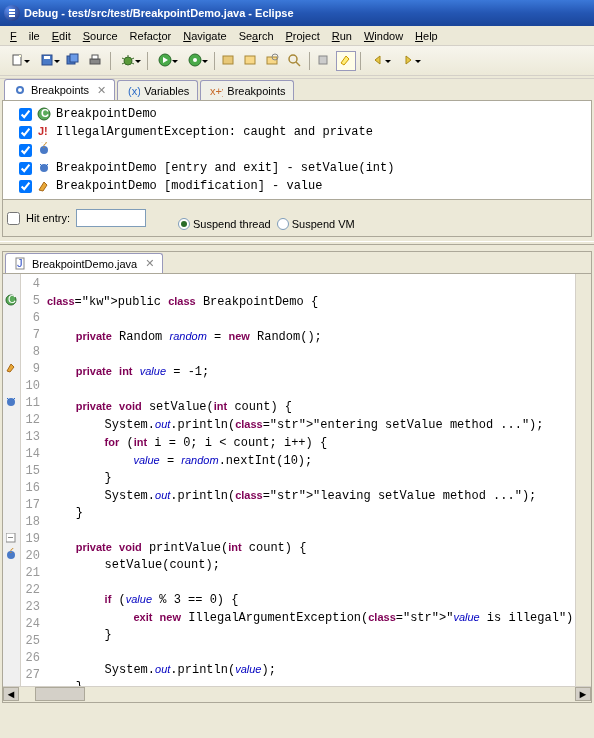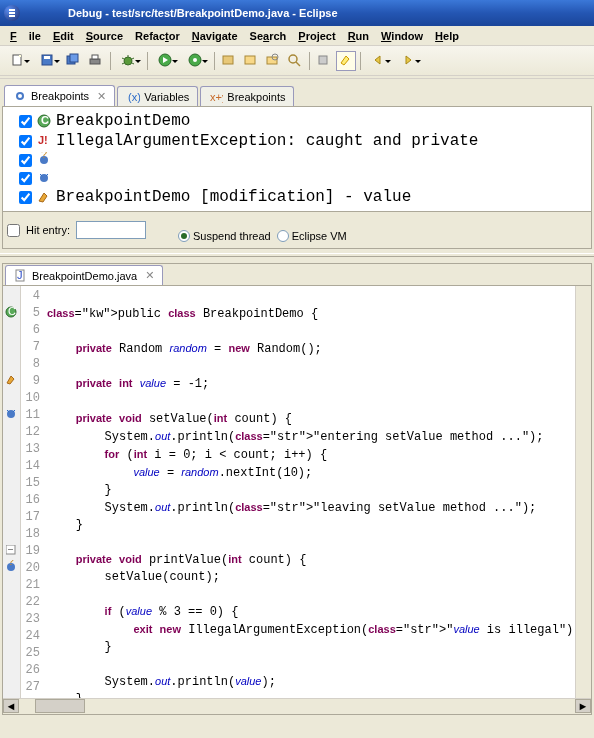--- a/index.html
+++ b/index.html
@@ -2,48 +2,48 @@
 <html><head>
 <meta charset="utf-8">
 <style>
 * { margin: 0; padding: 0; box-sizing: border-box; font-family: Tahoma, "Microsoft Sans Serif", sans-serif; font-size: 11px; }
 body { background: #ece9d8; width: 594px; height: 738px; overflow: hidden; }
 
 
 .titlebar { height: 26px; background: linear-gradient(to bottom, #3b78d8 0%, #2456b3 50%, #1a4599 100%); color: #fff; display: flex; align-items: center; padding: 0 4px; }
 .titlebar .icon { width: 16px; height: 16px; margin-right: 4px; background: radial-gradient(circle at 30% 30%, #5b8def, #1a2b6d); border-radius: 50%; position: relative; }
 .titlebar .icon::after { content: ""; position: absolute; width: 6px; height: 2px; background: #fff; top: 7px; left: 5px; box-shadow: 0 -3px 0 #fff, 0 3px 0 #fff; }
-.titlebar .title { font-weight: bold; margin-left: 44px; }
+.titlebar .title { font-weight: bold; }
 
 
 .menubar { height: 20px; background: #ece9d8; border-bottom: 1px solid #d4d0c8; display: flex; align-items: center; padding: 0 4px; }
-.menubar span { padding: 2px 6px; cursor: default; font-weight: bold; }
+.menubar span { padding: 2px 6px; cursor: default; }
 .menubar span u { text-decoration: underline; }
 
 
 .toolbar { height: 30px; background: linear-gradient(to bottom, #f7f5ed 0%, #ece9d8 100%); border-bottom: 1px solid #d4d0c8; display: flex; align-items: center; padding: 2px 4px; gap: 2px; }
 .tbtn { width: 20px; height: 20px; display: inline-flex; align-items: center; justify-content: center; cursor: pointer; border: 1px solid transparent; position: relative; }
 .tbtn.drop { width: 28px; }
 .tbtn .arrow { position: absolute; right: 1px; top: 8px; width: 0; height: 0; border-left: 3px solid transparent; border-right: 3px solid transparent; border-top: 3px solid #000; }
 .tsep { width: 1px; height: 18px; background: #aca899; margin: 0 2px; }
 .tbtn svg { width: 16px; height: 16px; }
 
 
-.viewtabs { height: 28px; background: #ece9d8; border-top: 1px solid #d4d0c8; display: flex; align-items: flex-end; padding: 0 4px; gap: 2px; margin-top: 2px; }
+.viewtabs { height: 22px; background: #ece9d8; border-top: 1px solid #d4d0c8; display: flex; align-items: flex-end; padding: 0 4px; gap: 2px; margin-top: 2px; }
 .vtab { height: 20px; padding: 2px 8px; border: 1px solid #99b; border-bottom: none; background: #f0f0e8; display: flex; align-items: center; gap: 4px; cursor: pointer; border-radius: 3px 3px 0 0; }
 .vtab.active { background: #fff; height: 21px; }
 .vtab .x { color: #888; margin-left: 4px; cursor: pointer; }
 .vtab svg { width: 14px; height: 14px; }
 
 
 .bp-panel { background: #fff; border: 1px solid #aca899; margin: 0 2px; padding: 4px; }
 .bp-row { display: flex; align-items: center; gap: 4px; padding: 1px 0 1px 12px; }
 .bp-row input[type="checkbox"] { width: 13px; height: 13px; }
 .bp-row .bpicon { width: 16px; height: 16px; display: inline-flex; align-items: center; justify-content: center; }
-.bp-row .bptext { font-family: "Courier New", monospace; font-size: 16px; }
+.bp-row .bptext { font-family: "Courier New", monospace; font-size: 12px; }
 
 
 .bp-controls { display: flex; align-items: center; gap: 6px; padding: 6px 4px; background: #ece9d8; border: 1px solid #aca899; border-top: none; margin: 0 2px 4px 2px; }
 .bp-controls input[type="checkbox"] { width: 13px; height: 13px; }
 .bp-controls input[type="text"] { width: 70px; height: 18px; border: 1px solid #7f9db9; padding: 0 2px; }
 .radio { display: flex; align-items: center; gap: 3px; margin-top: 12px; }
 .radio .dot { width: 12px; height: 12px; border: 1px solid #7f9db9; border-radius: 50%; background: #fff; display: inline-flex; align-items: center; justify-content: center; }
 .radio.selected .dot::after { content: ""; width: 6px; height: 6px; background: #2a6c2a; border-radius: 50%; }
 
 
@@ -243,20 +243,21 @@
       </span>
   </div>
   <div class="bp-row">
     <input type="checkbox" checked="" style="">
     <span class="bpicon">
         <svg width="16" height="16">
           <circle cx="8" cy="8" r="4" fill="#4a7ac7"></circle>
           <path d="M4 4 L6 6 M12 4 L10 6" stroke="#2a6ac7"></path>
         </svg>
       </span>
+    <span class="bptext">BreakpointDemo [entry and exit] - setValue(int)</span>
   </div>
   <div class="bp-row">
     <input type="checkbox" checked="" style="">
     <span class="bpicon">
         <svg width="16" height="16">
           <path d="M3 12 L8 4 L11 7 L7 13 Z" fill="#e8a838" stroke="#a86818"></path>
         </svg>
       </span>
     <span class="bptext">BreakpointDemo [modification] - value</span>
   </div>
@@ -266,21 +267,21 @@
   <input type="checkbox" style="">
   <span>Hit entry:</span>
   <input type="text" value="" style="">
   <div style="width:20px"></div>
   <div class="radio selected">
       <span class="dot"></span>
       <span>Suspend thread</span>
     </div>
   <div class="radio">
       <span class="dot"></span>
-      <span>Eclipse VM</span>
+      <span>Suspend VM</span>
     </div>
 </div>
 
 <div class="sep-bar"></div>
 
 <div class="editor-container">
   <div class="edtabs">
     <div class="edtab">
       <svg viewBox="0 0 14 14">
           <rect x="2" y="1" width="8" height="11" fill="#fff" stroke="#888"></rect>

